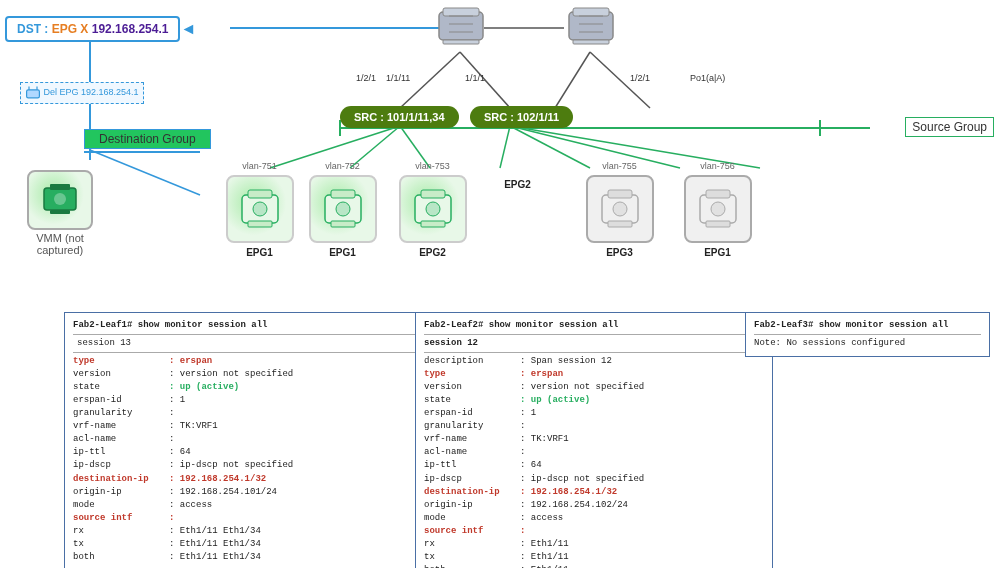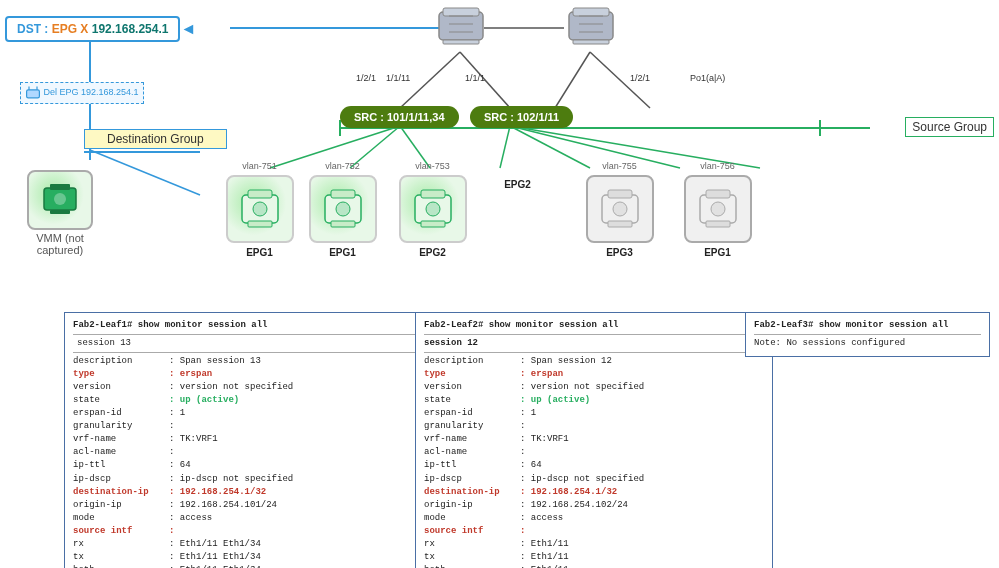--- a/index.html
+++ b/index.html
@@ -128,22 +128,22 @@
     }
 
     
     .dst-group-label {
       position: absolute;
       top: 129px;
       left: 84px;
       font-size: 12px;
       color: #333;
       border: 1px solid #3498db;
-      padding: 2px 22px;
-      background: #fef9c3;
+      padding: 2px 14px;
+      background: #22c55e;
     }
 
     
     .lines-svg {
       position: absolute;
       top: 0; left: 0;
       width: 999px;
       height: 310px;
       pointer-events: none;
     }
@@ -210,21 +210,21 @@
     <line x1="340" y1="128" x2="820" y2="128" stroke="#27ae60" stroke-width="2"></line>
     <line x1="340" y1="120" x2="340" y2="136" stroke="#27ae60" stroke-width="2"></line>
     <line x1="820" y1="120" x2="820" y2="136" stroke="#27ae60" stroke-width="2"></line>
     <line x1="820" y1="128" x2="870" y2="128" stroke="#27ae60" stroke-width="2"></line>
 
     <line x1="90" y1="145" x2="90" y2="160" stroke="#3498db" stroke-width="2"></line>
     <line x1="84" y1="152" x2="200" y2="152" stroke="#3498db" stroke-width="2"></line>
   </svg>
 
   <div class="dst-box" style="top:16px; left:5px;">
-    <span class="dst-label">DST : </span><span style="color:#e67e22;font-weight:bold;">EPG X</span> <span style="color:#0f766e;font-weight:bold;">192.168.254.1</span>
+    <span class="dst-label">DST : </span><span style="color:#e67e22;font-weight:bold;">EPG X</span> <span style="color:#4c1d95;font-weight:bold;">192.168.254.1</span>
     <span class="dst-arrow">◄</span>
   </div>
 
   <div style="position:absolute; top:4px; left:435px;">
     <svg viewBox="0 0 52 44" width="52" height="44">
       <rect x="4" y="8" width="44" height="28" rx="4" fill="#b0b8c8" stroke="#888" stroke-width="1.5"></rect>
       <rect x="8" y="4" width="36" height="8" rx="2" fill="#c8d0dc" stroke="#888" stroke-width="1"></rect>
       <rect x="8" y="36" width="36" height="4" rx="1" fill="#c8d0dc" stroke="#888" stroke-width="1"></rect>
       <line x1="14" y1="12" x2="38" y2="12" stroke="#888" stroke-width="1"></line>
       <line x1="14" y1="20" x2="38" y2="20" stroke="#888" stroke-width="1"></line>
@@ -365,21 +365,20 @@
     <div class="epg-label">EPG1</div>
   </div>
 
 </div>
 
 <div class="terminal-box" style="left:64px; top:312px; width:368px;">
   <div class="cmd-line">Fab2-Leaf1# show monitor session all</div>
   <div style="border-top:1px solid #aaa; margin:2px 0;"></div>
   <div style="margin-left:4px;">session 13</div>
   <div style="border-top:1px solid #aaa; margin:2px 0;"></div>
-  <div><span style="display:inline-block;width:96px;">description</span><span>: Span session 13</span></div>
   <div><span style="display:inline-block;width:96px;" class="highlight-red">type</span><span class="highlight-red">: erspan</span></div>
   <div><span style="display:inline-block;width:96px;">version</span><span>: version not specified</span></div>
   <div><span style="display:inline-block;width:96px;">state</span><span class="highlight-green">: up (active)</span></div>
   <div><span style="display:inline-block;width:96px;">erspan-id</span><span>: 1</span></div>
   <div><span style="display:inline-block;width:96px;">granularity</span><span>:</span></div>
   <div><span style="display:inline-block;width:96px;">vrf-name</span><span>: TK:VRF1</span></div>
   <div><span style="display:inline-block;width:96px;">acl-name</span><span>:</span></div>
   <div><span style="display:inline-block;width:96px;">ip-ttl</span><span>: 64</span></div>
   <div><span style="display:inline-block;width:96px;">ip-dscp</span><span>: ip-dscp not specified</span></div>
   <div><span style="display:inline-block;width:96px;" class="highlight-red">destination-ip</span><span class="highlight-red">: 192.168.254.1/32</span></div>

